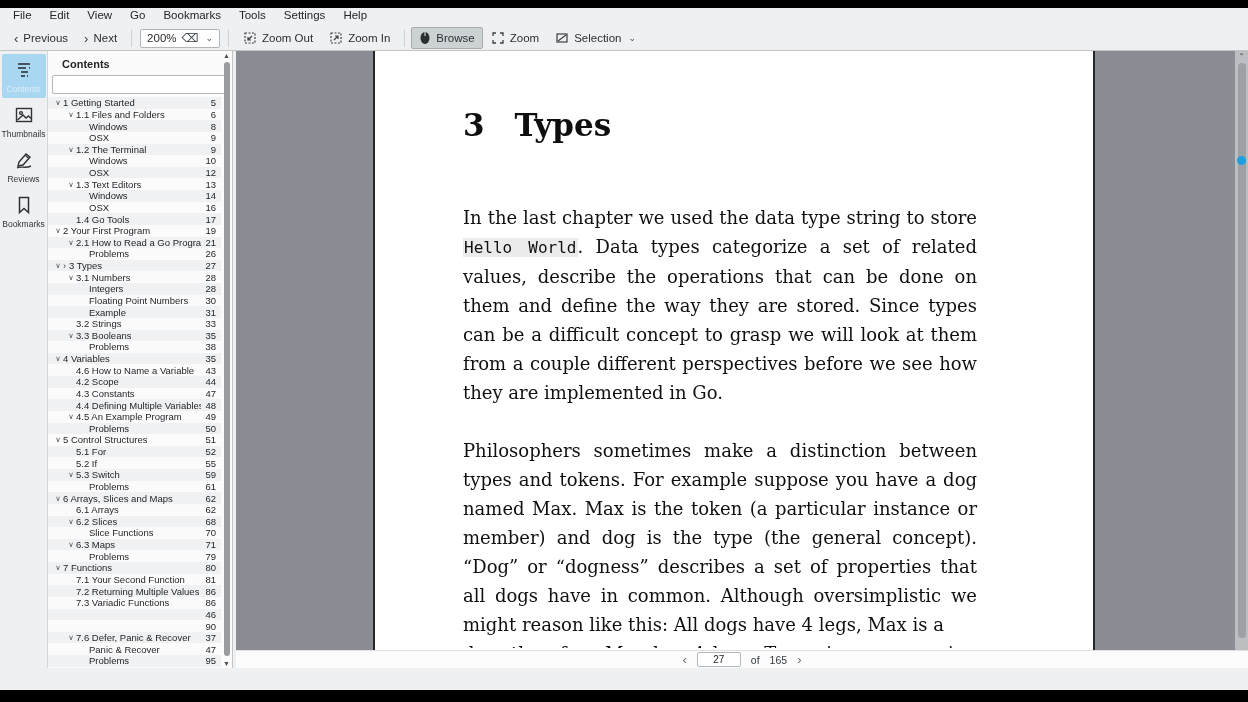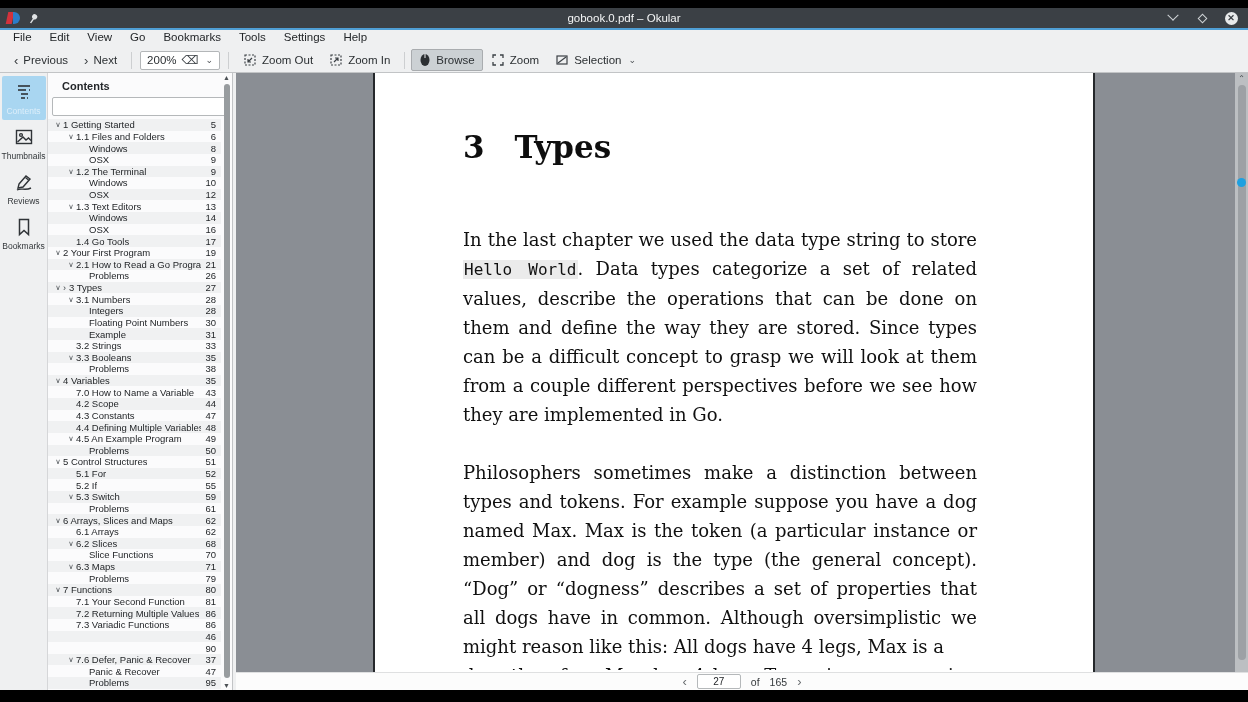--- a/index.html
+++ b/index.html
@@ -81,46 +81,20 @@
   .page-box { width:44px; height:15px; border:1px solid #b5b8ba; border-radius:2px; background:#fff; text-align:center; font-size:10px; color:#232629; outline:none; padding:0; }
 
   svg { display:block; }
 </style>
 </head>
 <body>
 
 <div class="screen">
   <div class="window">
 
-    <div class="titlebar">
-      <div class="titlebar-left">
-        <div class="app-icon">
-            <span class="r"></span>
-            <span class="b"></span>
-          </div>
-        <div class="pin-icon">
-          <svg width="11" height="11" viewBox="0 0 11 11">
-              <circle cx="5.5" cy="3.5" r="2.6" fill="#dfe2e4"></circle>
-              <rect x="5" y="5" width="1.4" height="6" fill="#dfe2e4"></rect>
-            </svg>
-        </div>
-      </div>
-      <div class="window-title">gobook.0.pdf – Okular</div>
-      <div class="titlebar-right">
-        <div class="win-btn">
-            <span class="min-glyph"></span>
-          </div>
-        <div class="win-btn">
-            <span class="max-glyph"></span>
-          </div>
-        <div class="win-btn">
-            <span class="close-glyph">✕</span>
-          </div>
-      </div>
-    </div>
 
     <div class="menubar" id="menubar">
         <span class="menu-item">File</span>
         <span class="menu-item">Edit</span>
         <span class="menu-item">View</span>
         <span class="menu-item">Go</span>
         <span class="menu-item">Bookmarks</span>
         <span class="menu-item">Tools</span>
         <span class="menu-item">Settings</span>
         <span class="menu-item">Help</span>
@@ -351,21 +325,21 @@
               <span class="toc-label">Problems</span>
               <span class="toc-page">38</span>
             </div>
             <div class="toc-row shaded" style="padding-left: 5px;">
               <span class="toc-chevron">∨</span>
               <span class="toc-label">4 Variables</span>
               <span class="toc-page">35</span>
             </div>
             <div class="toc-row" style="padding-left: 18px;">
               <span class="toc-chevron"></span>
-              <span class="toc-label">7.0 How to Name a Variable</span>
+              <span class="toc-label">4.6 How to Name a Variable</span>
               <span class="toc-page">43</span>
             </div>
             <div class="toc-row shaded" style="padding-left: 18px;">
               <span class="toc-chevron"></span>
               <span class="toc-label">4.2 Scope</span>
               <span class="toc-page">44</span>
             </div>
             <div class="toc-row" style="padding-left: 18px;">
               <span class="toc-chevron"></span>
               <span class="toc-label">4.3 Constants</span>

